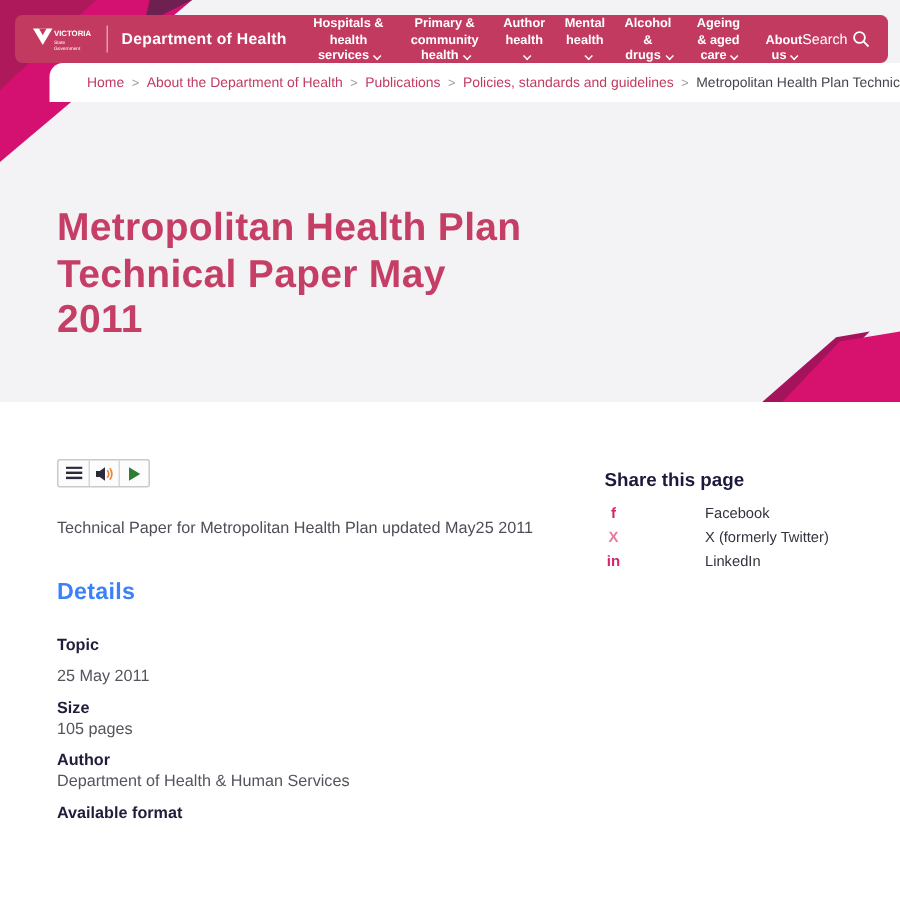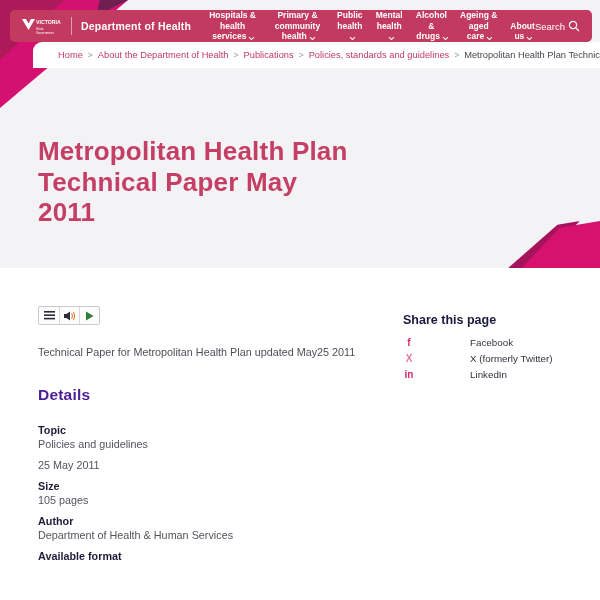--- a/index.html
+++ b/index.html
@@ -65,21 +65,21 @@
 
   .share { position:absolute; left:403px; top:313px; z-index:2; }
   .share-heading { font-size:12.5px; font-weight:bold; color:#1C1A3C; margin-bottom:10px; }
   .share-link { display:flex; align-items:center; gap:10px; margin-bottom:5px; cursor:pointer;
                 text-decoration:none; }
   .share-icon { width:12px; font-size:10px; font-weight:bold; color:#D5246F; text-align:center; }
   .share-icon.x { color:#E77AA5; font-weight:bold; }
   .share-label { font-size:9.8px; color:#33323E;padding-left:45px; }
 
   .details { position:absolute; left:38px; top:386px; z-index:2; }
-  .details-heading { font-size:15.5px; font-weight:bold; color:#4c1d95; margin-bottom:20px;
+  .details-heading { font-size:15.5px; font-weight:bold; color:#3b82f6; margin-bottom:20px;
                      letter-spacing:.2px; }
   .field { margin-bottom:8px; }
   .field-label { font-size:10.8px; font-weight:bold; color:#201D3B; line-height:13px; margin-bottom:1px; }
   .field-value { font-size:10.8px; color:#55545E; line-height:13px; }
 </style>
 </head>
 <body>
 
 <div class="page">
 
@@ -100,21 +100,21 @@
         <text x="16" y="14.5" font-size="3.2" fill="#ffffff" font-family="Liberation Sans, sans-serif">State</text>
         <text x="16" y="18.5" font-size="3.2" fill="#ffffff" font-family="Liberation Sans, sans-serif">Government</text>
       </svg>
     </div>
     <div class="nav-divider"></div>
     <div class="site-title">Department of Health</div>
 
     <nav class="nav-list">
       <a class="nav-item"><span>Hospitals &amp; health services</span><span class="chev"></span></a>
       <a class="nav-item"><span>Primary &amp; community health</span><span class="chev"></span></a>
-      <a class="nav-item"><span>Public health</span><span class="chev"></span></a>
+      <a class="nav-item"><span>Author health</span><span class="chev"></span></a>
       <a class="nav-item"><span>Mental health</span><span class="chev"></span></a>
       <a class="nav-item"><span>Alcohol &amp; drugs</span><span class="chev"></span></a>
       <a class="nav-item"><span>Ageing &amp; aged care</span><span class="chev"></span></a>
       <a class="nav-item"><span>About us</span><span class="chev"></span></a>
     </nav>
 
     <div class="search-wrap">
       <span class="search-label">Search</span>
       <svg width="12" height="12" viewBox="0 0 12 12">
         <circle cx="5" cy="5" r="3.6" fill="none" stroke="#ffffff" stroke-width="1.2"></circle>
@@ -182,21 +182,20 @@
       <span class="share-icon">in</span>
       <span class="share-label">LinkedIn</span>
     </a>
   </aside>
 
   <section class="details">
     <h2 class="details-heading">Details</h2>
 
     <div class="field">
       <div class="field-label">Topic</div>
-      <div class="field-value">Policies and guidelines</div>
     </div>
     <div class="field">
       <div class="field-value">25 May 2011</div>
     </div>
     <div class="field">
       <div class="field-label">Size</div>
       <div class="field-value">105 pages</div>
     </div>
     <div class="field">
       <div class="field-label">Author</div>

